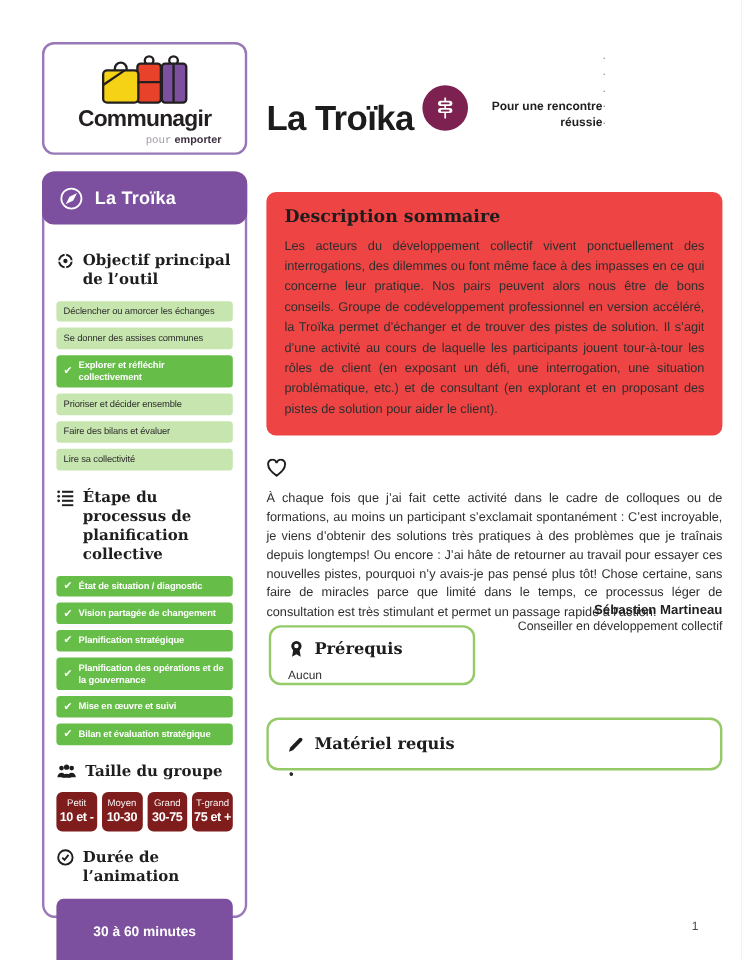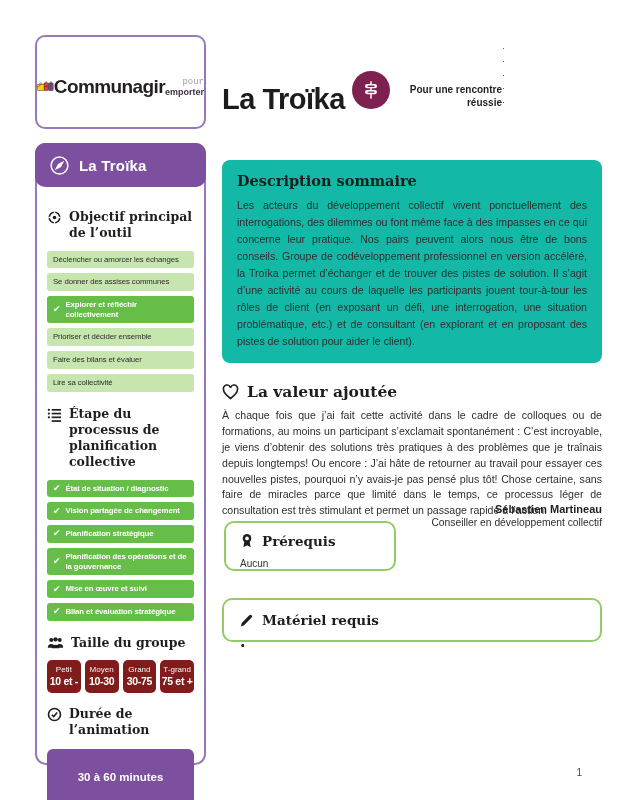--- a/index.html
+++ b/index.html
@@ -8,21 +8,21 @@
     position:relative; width:618px; height:800px; margin:0 auto;
     background:#ffffff; overflow:hidden;
     font-family:"Liberation Sans","DejaVu Sans",sans-serif; color:#2d2d2d;
   }
   .serif { font-family:"DejaVu Serif","Liberation Serif",serif; font-weight:bold; }
 
   
   .sidebar { position:absolute; left:35px; top:35px; width:171px; }
   .logo-card {
     height:94px; border:2px solid #9878b8; border-radius:10px; background:#fff;
-    display:flex; flex-direction:row; align-items:center; padding-top:7px;
+    display:flex; flex-direction:column; align-items:center; padding-top:7px;
   }
   .brand { font-size:19px; font-weight:bold; color:#231f20; letter-spacing:-0.6px; line-height:1; margin-top:2px; }
   .tagline { font-size:9px; width:128px; text-align:right; margin-top:2px; }
   .tagline .t-light { color:#a39aa8;font-family:Liberation Mono, monospace; }
   .tagline .t-bold { color:#3c3040; font-weight:bold;text-align:right; }
 
   .panel {
     position:relative; margin-top:14px; height:622px;
     border:2px solid #9878b8; border-radius:11px; background:#fff;
   }
@@ -66,21 +66,21 @@
   .meeting { position:absolute; right:0; top:0; width:250px;
     display:flex; flex-direction:row; align-items:flex-end; }
   .meeting-circle { width:38px; height:38px; border-radius:50%; background:#7d2150;
     display:flex; align-items:center; justify-content:center; margin-right:12px; }
   .meeting-heading { margin-top:7px; width:100px; text-align:right;
     font-size:10px; font-weight:bold; line-height:1.25; color:#1f1f1f; }
   .meeting-list { margin-top:7px; text-align:right; font-size:8.4px; color:#3e3e3e; line-height:1.6; }
   .meeting-item::before { content:"· "; }
 
   .desc-box { position:absolute; left:0; top:125px; width:380px;
-    background:#14b8a6; border-radius:8px; padding:12px 15px 14px; }
+    background:#ef4444; border-radius:8px; padding:12px 15px 14px; }
   .desc-heading { font-size:14.5px; color:#1d1d1d; margin-bottom:8px; }
   .para { font-size:10.6px; line-height:1.6; text-align:justify; color:#2e2e2e; }
 
   .valeur-heading { position:absolute; left:0; top:347px; display:flex; align-items:center; gap:8px;
     font-size:15.5px; color:#1d1d1d; }
   .valeur-body { position:absolute; left:0; top:373px; width:380px; line-height:1.5; }
   .author-block { position:absolute; right:0; top:468px; text-align:right; }
   .author-name { font-size:11px; font-weight:bold; color:#1f1f1f; }
   .author-title { font-size:10.3px; color:#2e2e2e; margin-top:2px; }
 
@@ -296,21 +296,20 @@
 
     <div class="desc-box">
       <div class="desc-heading serif">Description sommaire</div>
       <div class="para">Les acteurs du développement collectif vivent ponctuellement des interrogations, des dilemmes ou font même face à des impasses en ce qui concerne leur pratique. Nos pairs peuvent alors nous être de bons conseils. Groupe de codéveloppement professionnel en version accéléré, la Troïka permet d’échanger et de trouver des pistes de solution. Il s’agit d’une activité au cours de laquelle les participants jouent tour-à-tour les rôles de client (en exposant un défi, une interrogation, une situation problématique, etc.) et de consultant (en explorant et en proposant des pistes de solution pour aider le client).</div>
     </div>
 
     <div class="valeur-heading serif">
       <svg width="17" height="16" viewBox="0 0 16 15">
         <path d="M8 13.6 C3.2 10.2 1.4 7.4 1.4 5 A3.3 3.3 0 0 1 8 3.6 A3.3 3.3 0 0 1 14.6 5 C14.6 7.4 12.8 10.2 8 13.6 Z" fill="none" stroke="#1d1d1d" stroke-width="1.5"></path>
       </svg>
-      <span>La valeur ajoutée</span>
     </div>
     <div class="valeur-body para">À chaque fois que j’ai fait cette activité dans le cadre de colloques ou de formations, au moins un participant s’exclamait spontanément : C’est incroyable, je viens d’obtenir des solutions très pratiques à des problèmes que je traînais depuis longtemps! Ou encore : J’ai hâte de retourner au travail pour essayer ces nouvelles pistes, pourquoi n’y avais-je pas pensé plus tôt! Chose certaine, sans faire de miracles parce que limité dans le temps, ce processus léger de consultation est très stimulant et permet un passage rapide à l’action.</div>
 
     <div class="author-block">
       <div class="author-name">Sébastien Martineau</div>
       <div class="author-title">Conseiller en développement collectif</div>
     </div>
 
     <div class="green-box prereq-box">
       <div class="box-heading serif">

